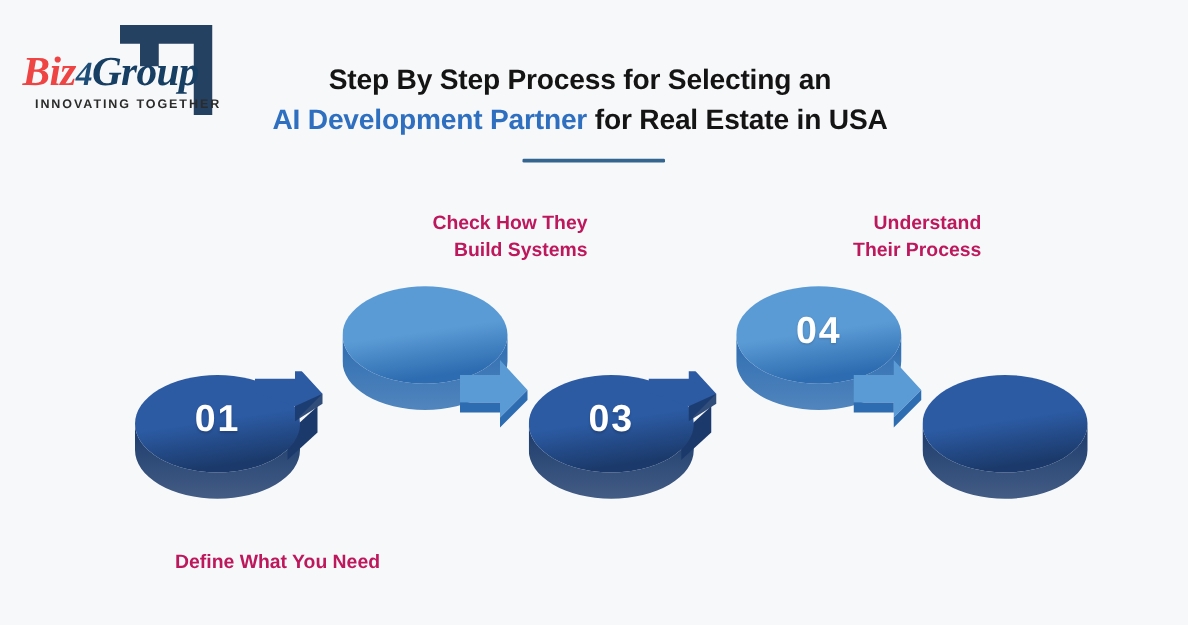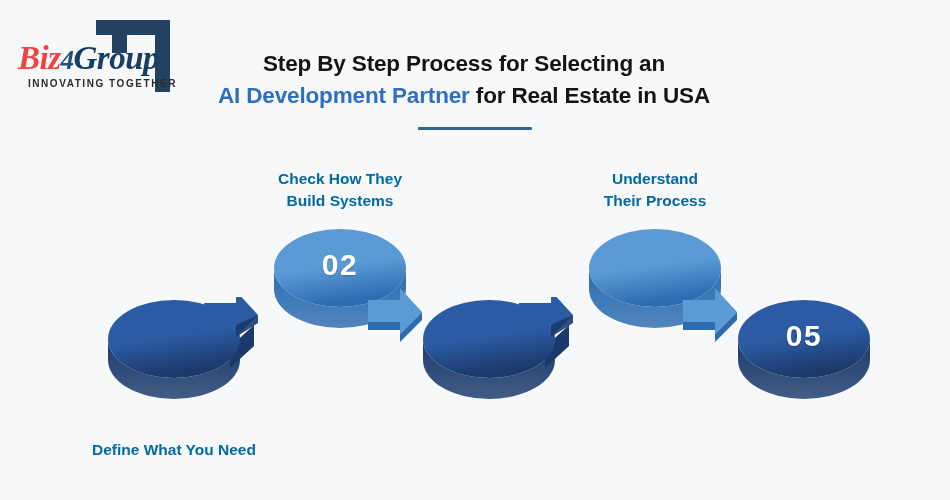--- a/index.html
+++ b/index.html
@@ -111,23 +111,23 @@
     letter-spacing: 1.5px;
     text-align: center;
     width: 100%;
     text-shadow: 0 1px 2px rgba(0,0,0,0.18);
     pointer-events: none;
   }
   .step .caption {
     position: absolute;
     font-size: 15.5px;
     font-weight: bold;
-    color: #0369a1;
+    color: #be185d;
     line-height: 1.42;
-    text-align: center;
+    text-align: right;
     white-space: pre-line;
     width: 260px;
     left: 50%;
     transform: translateX(-50%);
   }
   .step.low .caption { top: 142px; }
   .step.high .caption { top: -58px; }
 </style>
 </head>
 <body>
@@ -162,20 +162,21 @@
         <stop offset="100%" stop-color="#1b3a6b" stop-opacity="0.82"></stop>
       </linearGradient>
     </defs>
         <path d="M122,50 L146,28 L146,49 L122,71 Z" fill="#1b3a6b"></path>
         <path d="M0,42 a66,39 0 0 0 132,0 l0,21 a66,39 0 0 1 -132,0 Z" fill="url(#s-dark-up-right)"></path>
         <ellipse cx="66" cy="42" rx="66" ry="39" fill="url(#g-dark-up-right)"></ellipse>
         <path d="M96,17 L96,6 L128,6 L128,-6
                      L150,18 L128,40 L128,28 Z" fill="#2c5ba4"></path>
         <path d="M128,40 L128,28 L150,18 L150,26 Z" fill="#1b3a6b" opacity="0.9"></path>
       </svg>
+      <div class="num" style="top: 22px; left: 0px; width: 132px;">01</div>
       <div class="caption" style="left: 66px;">Define What You Need</div>
     </div>
     <div class="step high" style="left: 274px; top: 226px; width: 160px; height: 125px;">
       <svg class="shape" width="160" height="125" viewBox="0 0 160 125">
     <defs>
       <linearGradient id="g-light-down-right" x1="0" y1="0" x2="0.25" y2="1">
         <stop offset="0%" stop-color="#5b9bd5" stop-opacity="1"></stop>
         <stop offset="55%" stop-color="#5b9bd5"></stop>
         <stop offset="100%" stop-color="#2d6cb0"></stop>
       </linearGradient>
@@ -184,21 +185,20 @@
         <stop offset="100%" stop-color="#2d6cb0" stop-opacity="0.82"></stop>
       </linearGradient>
     </defs>
         <path d="M0,42 a66,39 0 0 0 132,0 l0,21 a66,39 0 0 1 -132,0 Z" fill="url(#s-light-down-right)"></path>
         <ellipse cx="66" cy="42" rx="66" ry="39" fill="url(#g-light-down-right)"></ellipse>
         <path d="M94,62 L94,74 L126,74 L126,62
                      L148,86 L126,108 L126,96 L94,96 Z" fill="#5b9bd5"></path>
         <path d="M94,96 L126,96 L126,108 L148,86 L148,94
                      L126,116 L126,104 L94,104 Z" fill="#2d6cb0"></path>
       </svg>
-      <div class="num" style="top: 22px; left: 0px; width: 132px;">02</div>
       <div class="caption" style="left: 66px;">Check How They
 Build Systems</div>
     </div>
     <div class="step low" style="left: 423px; top: 297px; width: 160px; height: 125px;">
       <svg class="shape" width="160" height="125" viewBox="0 0 160 125">
     <defs>
       <linearGradient id="g-dark-up-right" x1="0" y1="0" x2="0.25" y2="1">
         <stop offset="0%" stop-color="#2c5ba4" stop-opacity="1"></stop>
         <stop offset="55%" stop-color="#2c5ba4"></stop>
         <stop offset="100%" stop-color="#1b3a6b"></stop>
@@ -208,20 +208,21 @@
         <stop offset="100%" stop-color="#1b3a6b" stop-opacity="0.82"></stop>
       </linearGradient>
     </defs>
         <path d="M122,50 L146,28 L146,49 L122,71 Z" fill="#1b3a6b"></path>
         <path d="M0,42 a66,39 0 0 0 132,0 l0,21 a66,39 0 0 1 -132,0 Z" fill="url(#s-dark-up-right)"></path>
         <ellipse cx="66" cy="42" rx="66" ry="39" fill="url(#g-dark-up-right)"></ellipse>
         <path d="M96,17 L96,6 L128,6 L128,-6
                      L150,18 L128,40 L128,28 Z" fill="#2c5ba4"></path>
         <path d="M128,40 L128,28 L150,18 L150,26 Z" fill="#1b3a6b" opacity="0.9"></path>
       </svg>
+      <div class="num" style="top: 22px; left: 0px; width: 132px;">03</div>
     </div>
     <div class="step high" style="left: 589px; top: 226px; width: 160px; height: 125px;">
       <svg class="shape" width="160" height="125" viewBox="0 0 160 125">
     <defs>
       <linearGradient id="g-light-down-right" x1="0" y1="0" x2="0.25" y2="1">
         <stop offset="0%" stop-color="#5b9bd5" stop-opacity="1"></stop>
         <stop offset="55%" stop-color="#5b9bd5"></stop>
         <stop offset="100%" stop-color="#2d6cb0"></stop>
       </linearGradient>
       <linearGradient id="s-light-down-right" x1="0" y1="0" x2="0" y2="1">
@@ -229,34 +230,34 @@
         <stop offset="100%" stop-color="#2d6cb0" stop-opacity="0.82"></stop>
       </linearGradient>
     </defs>
         <path d="M0,42 a66,39 0 0 0 132,0 l0,21 a66,39 0 0 1 -132,0 Z" fill="url(#s-light-down-right)"></path>
         <ellipse cx="66" cy="42" rx="66" ry="39" fill="url(#g-light-down-right)"></ellipse>
         <path d="M94,62 L94,74 L126,74 L126,62
                      L148,86 L126,108 L126,96 L94,96 Z" fill="#5b9bd5"></path>
         <path d="M94,96 L126,96 L126,108 L148,86 L148,94
                      L126,116 L126,104 L94,104 Z" fill="#2d6cb0"></path>
       </svg>
+      <div class="num" style="top: 22px; left: 0px; width: 132px;">04</div>
       <div class="caption" style="left: 66px;">Understand
 Their Process</div>
     </div>
     <div class="step low" style="left: 738px; top: 297px; width: 160px; height: 125px;">
       <svg class="shape" width="160" height="125" viewBox="0 0 160 125">
     <defs>
       <linearGradient id="g-dark-none" x1="0" y1="0" x2="0.25" y2="1">
         <stop offset="0%" stop-color="#2c5ba4" stop-opacity="1"></stop>
         <stop offset="55%" stop-color="#2c5ba4"></stop>
         <stop offset="100%" stop-color="#1b3a6b"></stop>
       </linearGradient>
       <linearGradient id="s-dark-none" x1="0" y1="0" x2="0" y2="1">
         <stop offset="0%" stop-color="#1b3a6b"></stop>
         <stop offset="100%" stop-color="#1b3a6b" stop-opacity="0.82"></stop>
       </linearGradient>
     </defs>
         <path d="M0,42 a66,39 0 0 0 132,0 l0,21 a66,39 0 0 1 -132,0 Z" fill="url(#s-dark-none)"></path>
         <ellipse cx="66" cy="42" rx="66" ry="39" fill="url(#g-dark-none)"></ellipse>
       </svg>
-      <div class="num" style="top: 22px; left: 0px; width: 132px;">05</div>
     </div>
   </div>
 
 </body></html>

